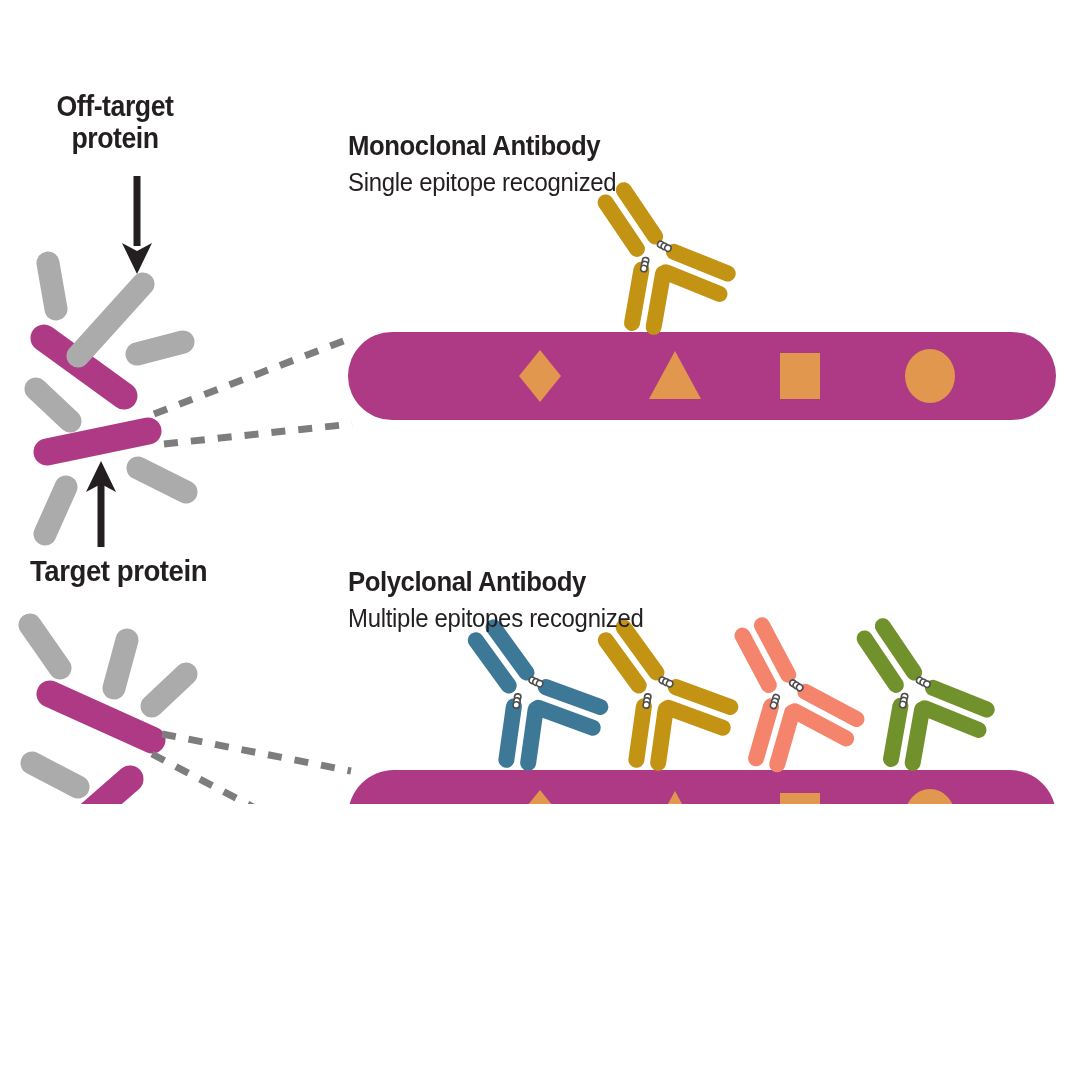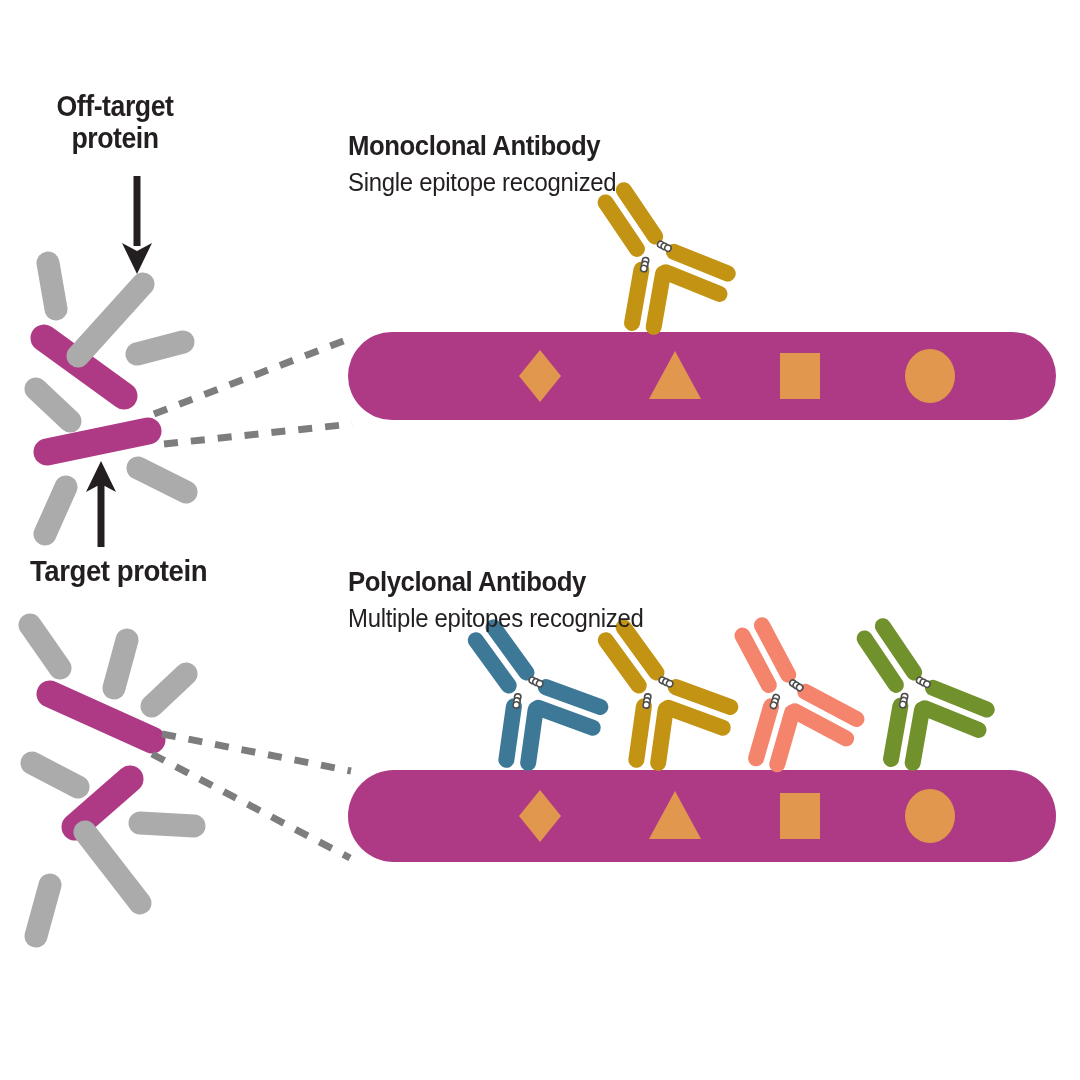--- a/index.html
+++ b/index.html
@@ -1,17 +1,17 @@
 <!DOCTYPE html>
 <html style="--magenta: #AE3A86; --orange: #E2974E; --gray: #ABABAB; --dash_gray: #7D7D7D; --ink: #231F20; --gold: #C39413; --blue: #3E7897; --salmon: #F5846C; --green: #71912C;"><head>
 <meta charset="utf-8">
 <style>
   html,body{margin:0;padding:0;background:#ffffff;}
   .stage{
-    position:relative;width:1080px;height:1080px;background:#ffffff;overflow:hidden;
+    position:relative;width:1080px;height:804px;background:#ffffff;overflow:hidden;
     font-family:"Liberation Sans", sans-serif;
   }
   .stage svg{position:absolute;left:0;top:0;}
 
   
   .rod-gray{stroke:var(--gray);stroke-width:23;stroke-linecap:round;fill:none;}
   .rod-magenta{stroke:var(--magenta);stroke-width:27;stroke-linecap:round;fill:none;}
   .dash-line{stroke:var(--dash_gray);stroke-width:7;fill:none;stroke-dasharray:14 13;}
   .arrow-shaft{stroke:var(--ink);stroke-width:7;fill:none;}
   .arrow-head{fill:var(--ink);}

